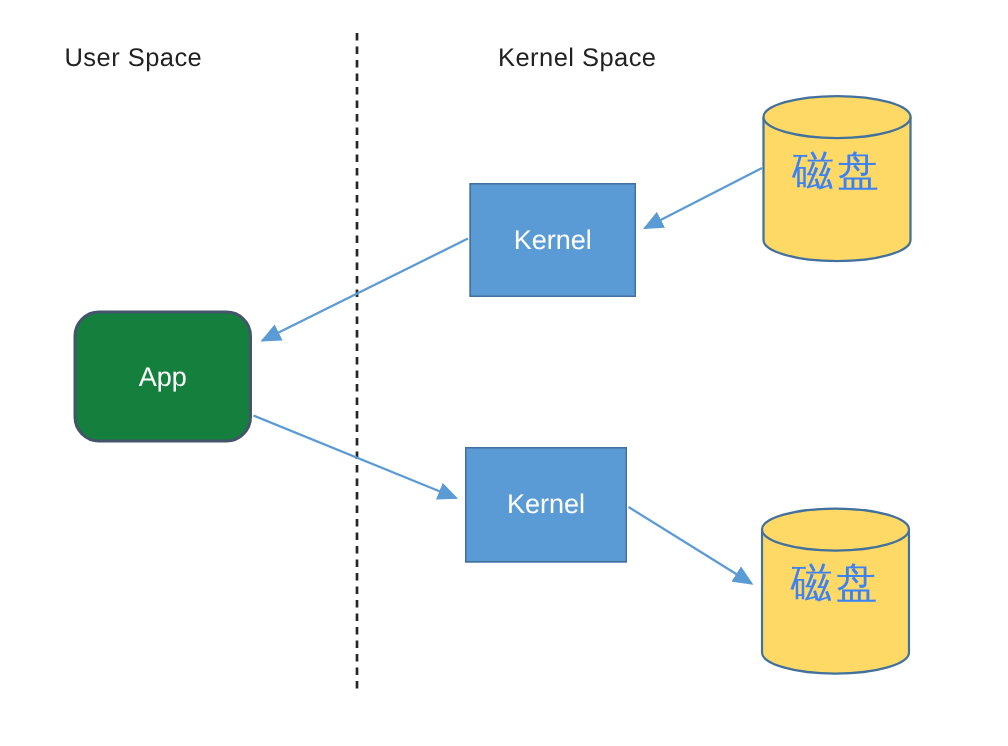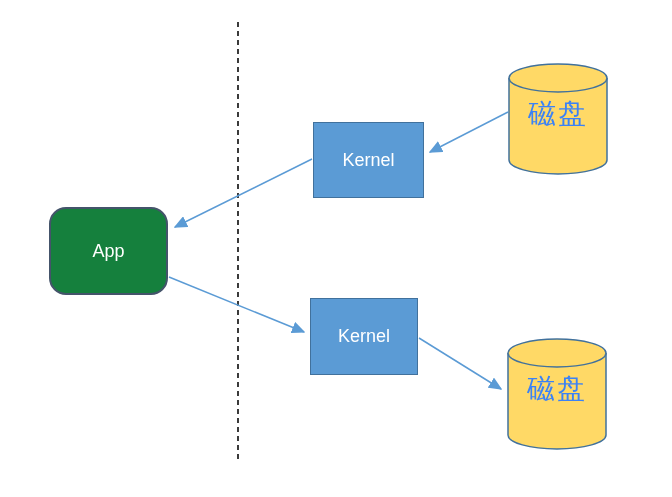--- a/index.html
+++ b/index.html
@@ -92,21 +92,23 @@
     font-size: 28px;
     letter-spacing: 2px;
   }
   .node-label { pointer-events: none; text-align: center; }
 </style>
 </head>
 <body>
 
 <div class="canvas">
 
+  <div class="space-label" id="user-space-label">User Space</div>
 
+  <div class="space-label" id="kernel-space-label">Kernel Space</div>
 
   <svg class="overlay" width="672" height="497" viewBox="0 0 672 497" xmlns="http://www.w3.org/2000/svg">
     <defs>
       <marker id="arrowhead" markerWidth="9" markerHeight="8" refX="8" refY="4" orient="auto">
         <path d="M0,0 L9,4 L0,8 z" fill="#5B9BD5"></path>
       </marker>
     </defs>
 
     <line class="divider-line" x1="238" y1="22" x2="238" y2="461" stroke="#262626"></line>
 

